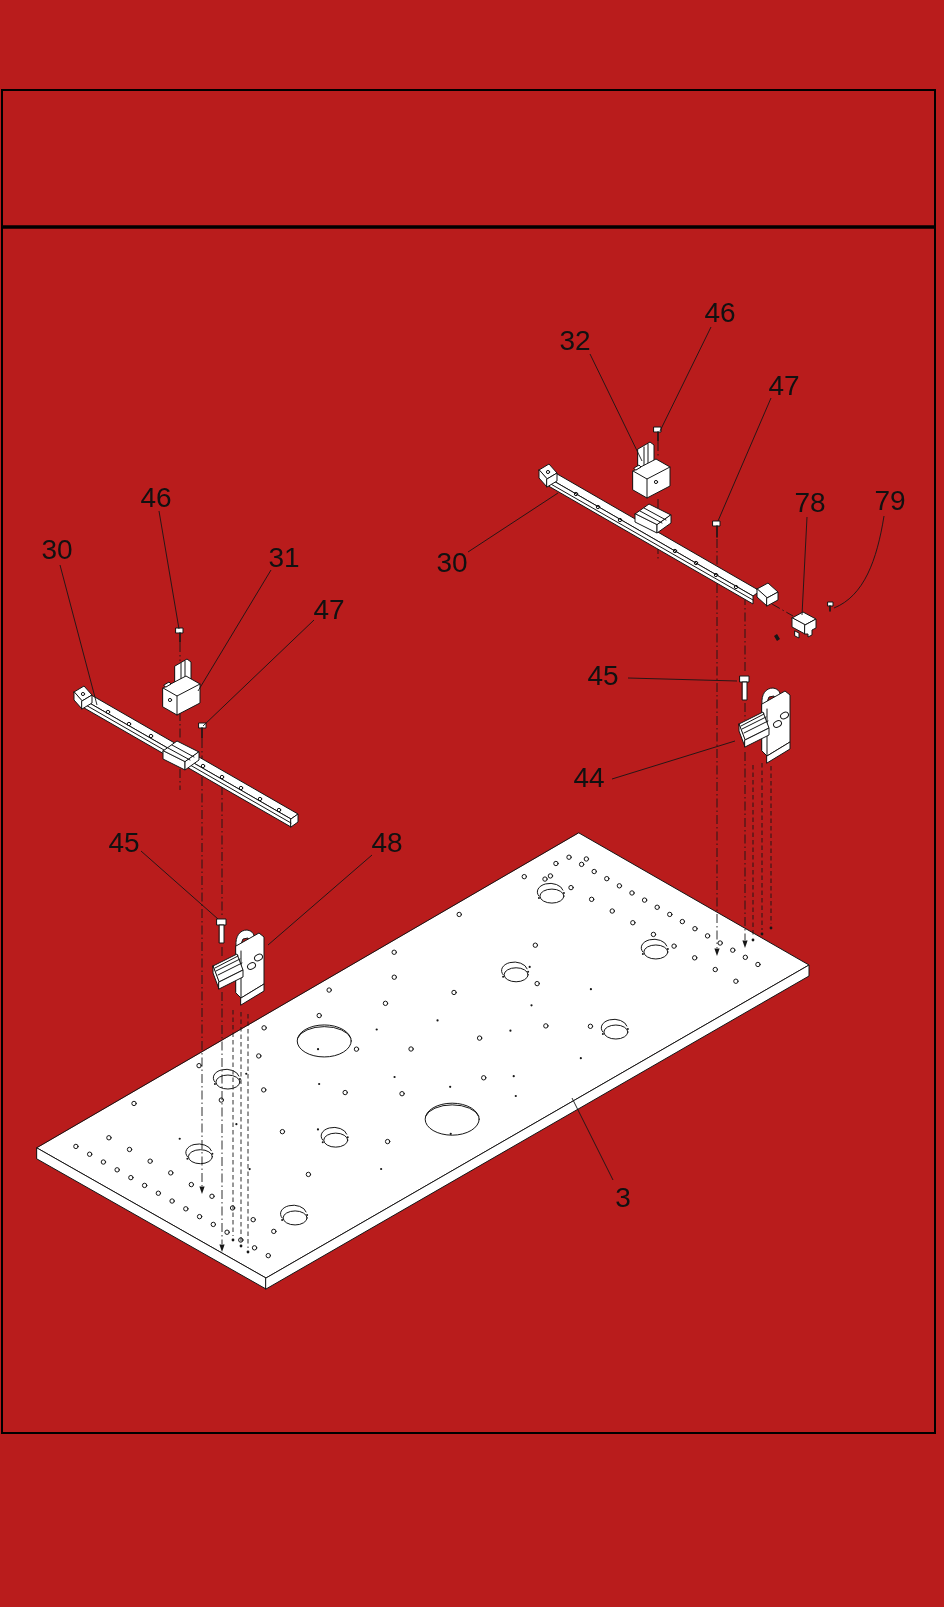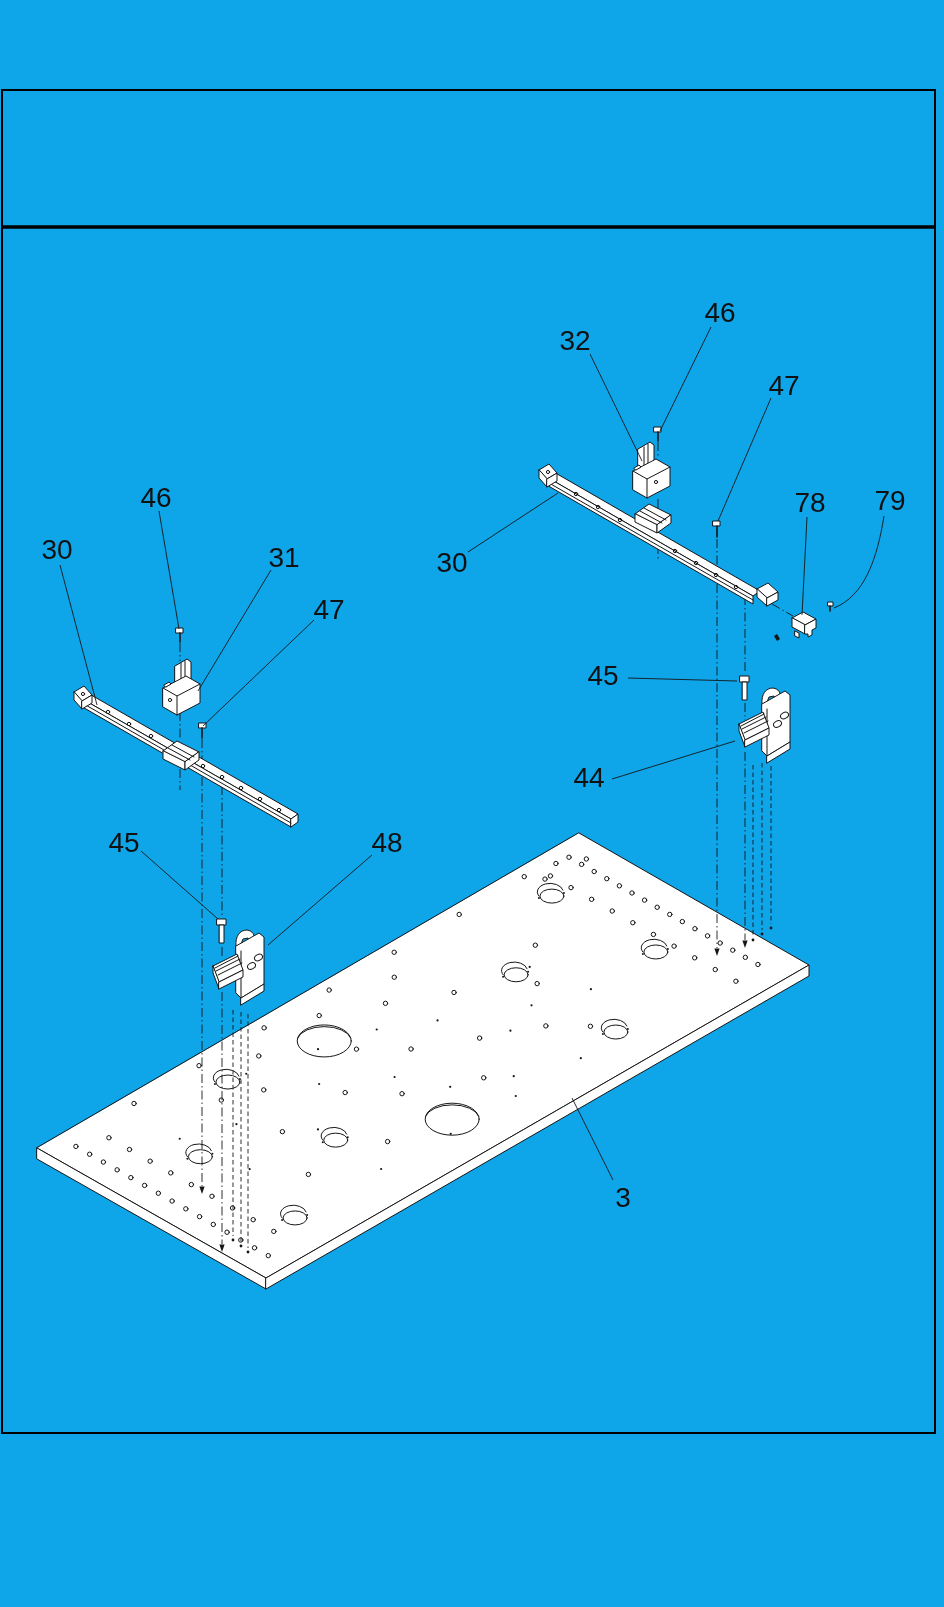--- a/index.html
+++ b/index.html
@@ -1,16 +1,16 @@
 <!DOCTYPE html>
 <html><head>
 <meta charset="utf-8">
 <style>
   html,body{margin:0;padding:0;background:#ffffff;}
-  .page{position:relative;width:944px;height:1607px;background:#0ea5e9;overflow:hidden;
+  .page{position:relative;width:944px;height:1607px;background:#b91c1c;overflow:hidden;
         font-family:"Liberation Sans", sans-serif;}
   svg{display:block;}
   .fc{fill:#ffffff;stroke:#161616;stroke-width:1;stroke-linejoin:round;stroke-linecap:round;}
   .ln{fill:none;stroke:#161616;stroke-width:1;stroke-linejoin:round;stroke-linecap:round;}
   .scr{fill:none;stroke:#161616;stroke-width:1.6;stroke-linecap:round;}
   .frame{fill:none;stroke:#000000;stroke-width:2;}
   .divider{stroke:#000000;stroke-width:3.5;}
   text.plabel{fill:#111111;font-family:"Liberation Sans", sans-serif;font-size:28px;}
 </style>
 </head>

